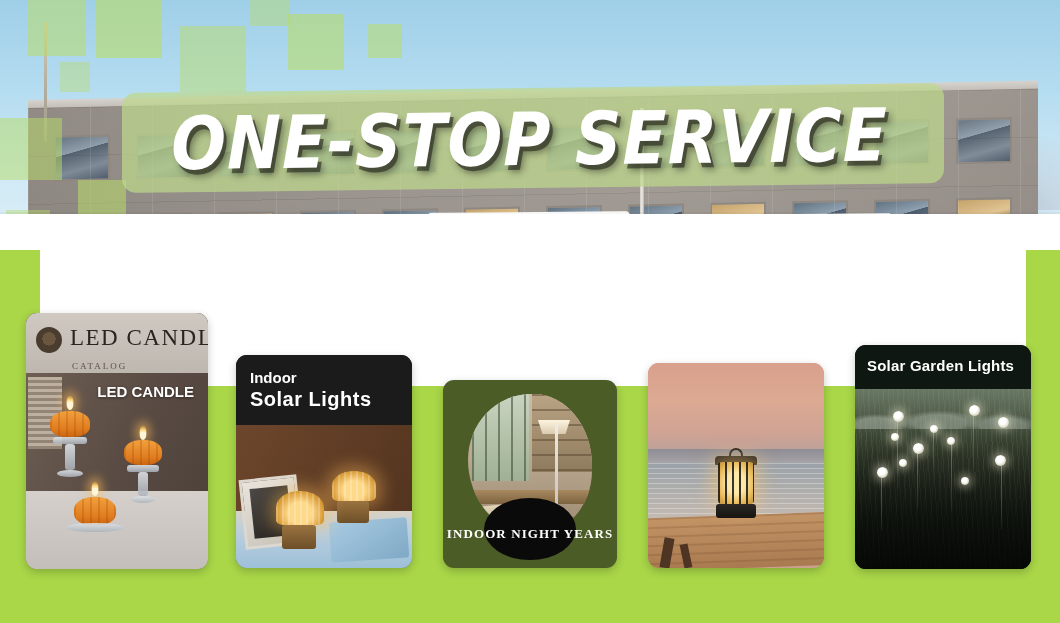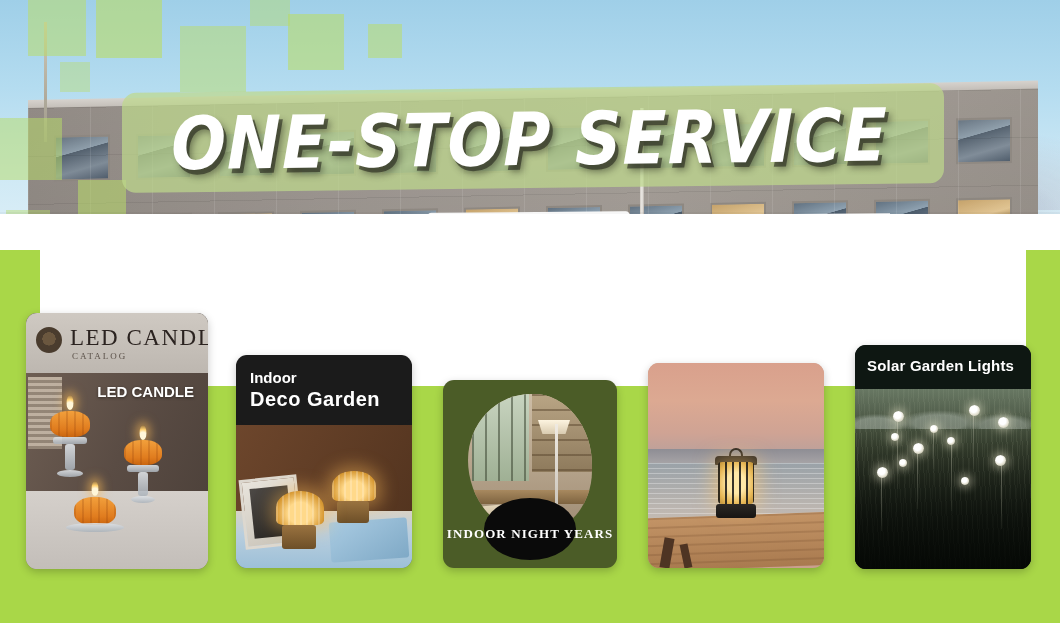--- a/index.html
+++ b/index.html
@@ -223,21 +223,21 @@
     position:absolute; left:10px; top:14px; width:26px; height:26px;
     border-radius:50%; border:2px solid #4a3c2e;
     background:radial-gradient(circle at 50% 45%, #6b573f 0 40%, #4a3c2e 41% 100%);
   }
   .c1-h1 {
     position:absolute; left:44px; top:12px;
     font-family:"Liberation Serif", serif; font-weight:normal;
     font-size:23px; color:#2b2320; letter-spacing:1.5px; white-space:nowrap;
   }
   .c1-h2 {
-    position:absolute; left:46px; top:38px;
+    position:absolute; left:46px; top:48px;
     font-family:"Liberation Serif", serif; font-size:9px;
     color:#5a5048; letter-spacing:2px;
   }
   .c1-photo {
     position:absolute; left:0; top:60px; width:100%; height:196px;
     background:
       radial-gradient(ellipse 46px 30px at 22% 38%, rgba(255,200,120,.55) 0 35%, rgba(255,190,100,0) 75%),
       radial-gradient(ellipse 40px 26px at 68% 55%, rgba(255,200,120,.45) 0 35%, rgba(255,190,100,0) 75%),
       linear-gradient(to bottom, #6a5a50 0%, #5c4e46 46%, #b9b4b0 62%, #cfcac6 100%);
   }
@@ -268,21 +268,21 @@
       linear-gradient(to bottom,#f2a03c,#e07c1e 70%,#c9650f);
   }
   .candle .stand {
     position:absolute; left:50%; transform:translateX(-50%);
     background:linear-gradient(to bottom, rgba(222,226,230,.9), rgba(170,178,186,.85));
     border-radius:3px;
   }
 
   
   #card2 { left:236px; top:355px; width:176px; height:213px; background:#1b1b1b; }
-  .c2-header { position:absolute; left:0; top:0; width:100%; height:70px; background:#1b1b1b;border-radius:14px; }
+  .c2-header { position:absolute; left:0; top:0; width:100%; height:70px; background:#1b1b1b; }
   .c2-t1 {
     position:absolute; left:14px; top:14px;
     font-size:15px; font-weight:bold; color:#fff;
   }
   .c2-t2 {
     position:absolute; left:14px; top:33px;
     font-size:20px; font-weight:bold; color:#fff; letter-spacing:.5px;
   }
   .c2-photo {
     position:absolute; left:0; top:70px; width:100%; height:143px;
@@ -625,21 +625,21 @@
         <div class="base" style="top:30px; width:32px; height:22px;"></div>
       </div>
       <div class="lamp" style="left:40px; top:66px; width:48px; height:62px;">
         <div class="dome" style="width:48px; height:34px;"></div>
         <div class="base" style="top:34px; width:34px; height:24px;"></div>
       </div>
     </div>
 
     <div class="c2-header">
       <div class="c2-t1">Indoor</div>
-      <div class="c2-t2">Deco  Garden</div>
+      <div class="c2-t2">Solar  Lights</div>
     </div>
   </div>
 
   <div class="card" id="card3">
     <div class="c3-blob">
       <div class="c3-win"></div>
       <div class="c3-shelf"></div>
       <div class="c3-desk"></div>
       <div class="c3-books"></div>
       <div class="c3-lamp-head"></div>

